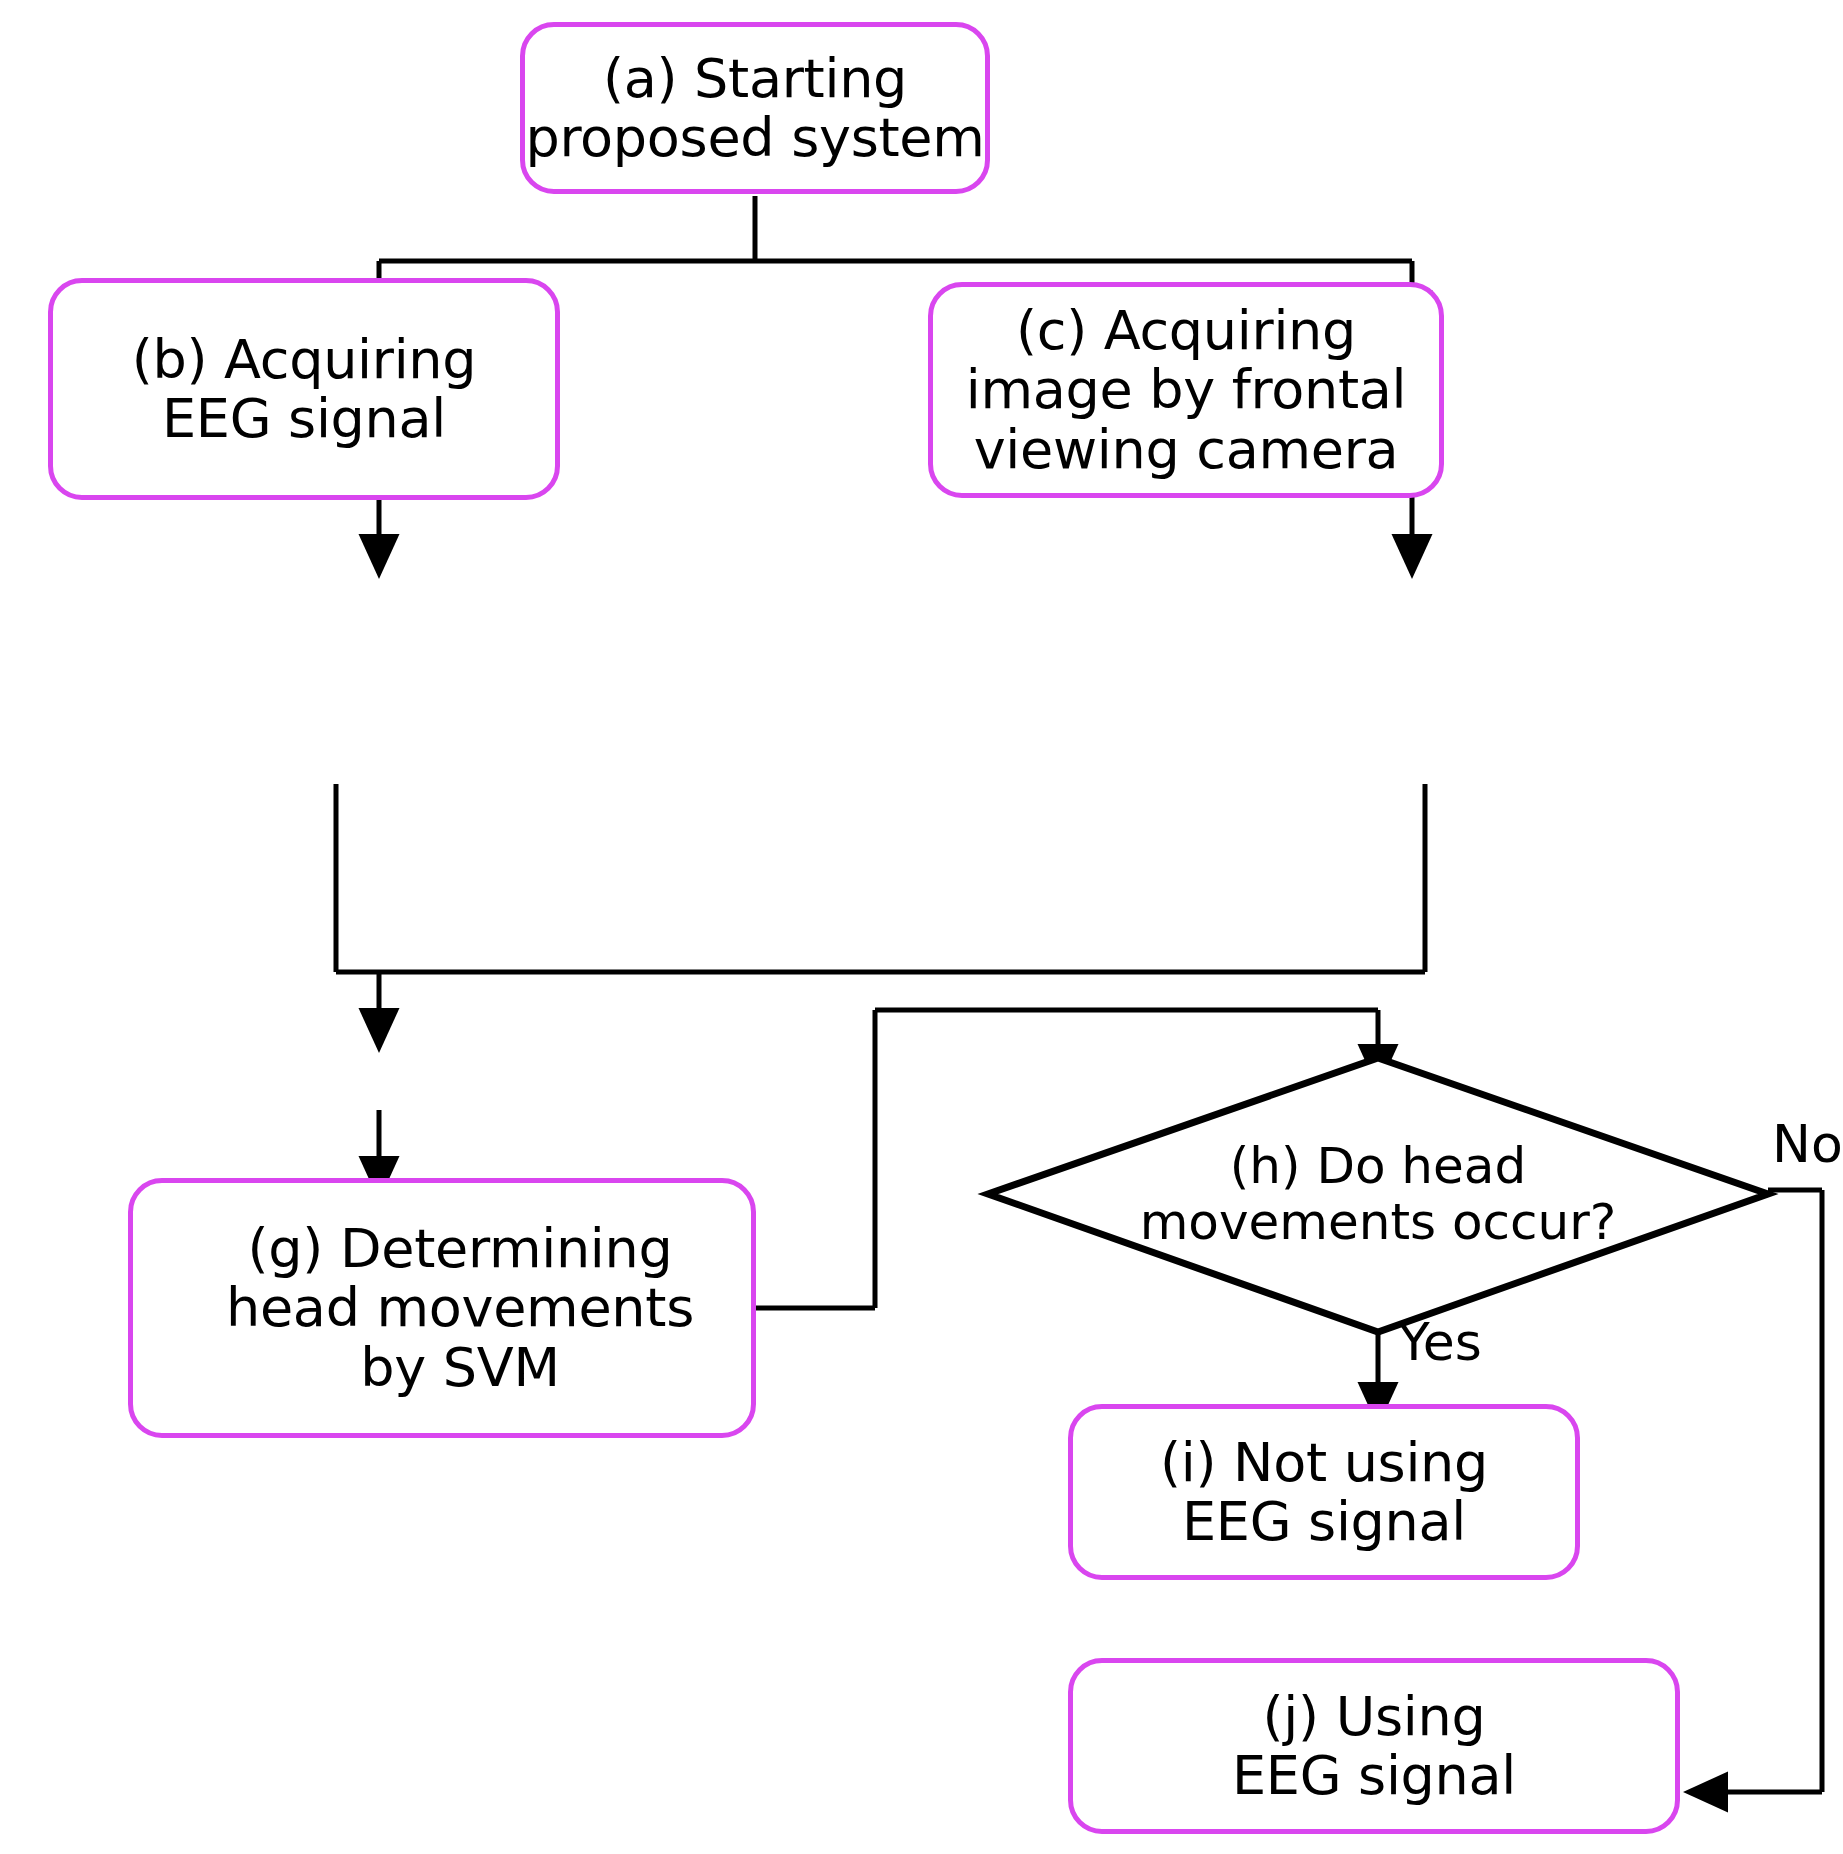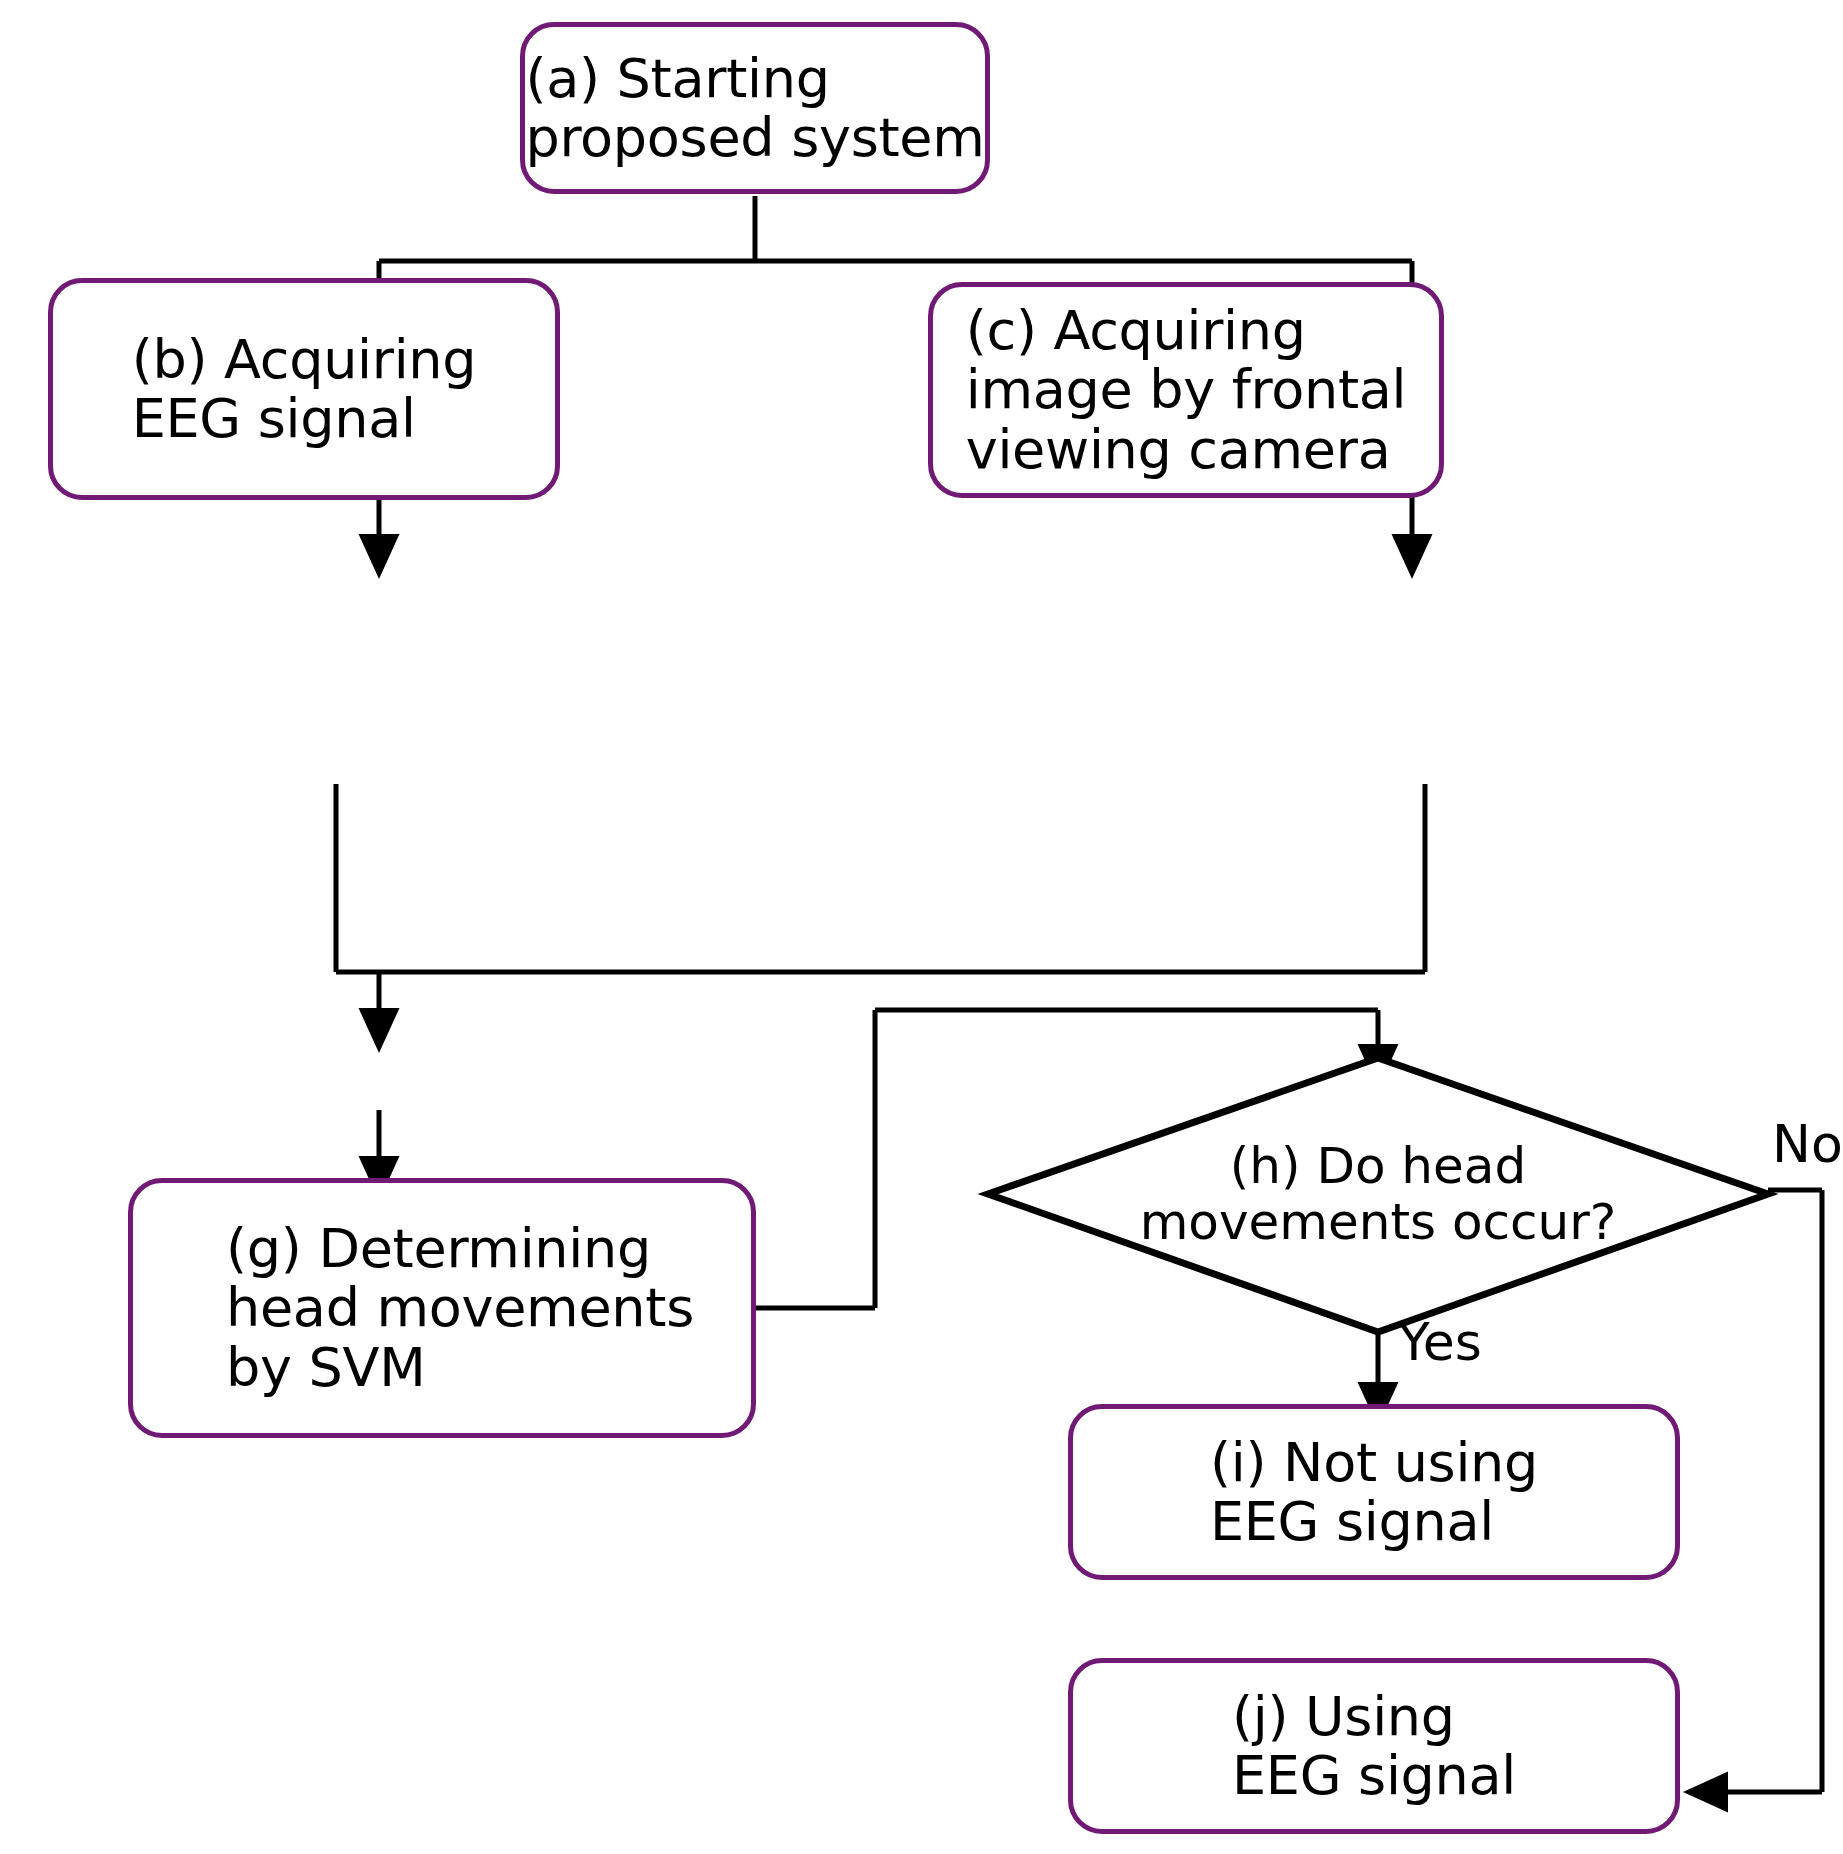--- a/index.html
+++ b/index.html
@@ -1,20 +1,20 @@
 <!DOCTYPE html>
 <html><head>
 <meta charset="utf-8">
 <style>
   html,body{margin:0;padding:0;background:#ffffff;}
   body{width:1843px;height:1854px;font-family:"DejaVu Sans","Liberation Sans",sans-serif;}
   #stage{position:relative;width:1843px;height:1854px;overflow:hidden;background:#fff;}
   #wires{position:absolute;left:0;top:0;width:1843px;height:1854px;}
   .node{position:absolute;box-sizing:border-box;display:flex;align-items:center;justify-content:center;
-        color:#000;background:#fff;border:5px solid #701a75;border-radius:34px;
+        text-align:center;color:#000;background:#fff;border:5px solid #d946ef;border-radius:34px;
         line-height:1.10;font-size:54px;letter-spacing:-0.3px;}
   .node span{display:block;white-space:pre-line;}
   .dlabel{position:absolute;display:flex;align-items:center;justify-content:center;text-align:center;
           font-size:50px;line-height:1.12;color:#000;white-space:pre-line;}
   .edgelabel{position:absolute;font-size:52px;color:#000;line-height:1;}
 </style>
 </head>
 <body>
 
 <div id="stage">
@@ -77,21 +77,21 @@
 viewing camera</span>
   </div>
 
 
 
   <div class="dlabel" style="left:988px;top:1110px;width:780px;height:168px;">
     <span>(h) Do head
 movements occur?</span>
   </div>
 
-  <div class="node" style="left:1068px;top:1404px;width:612px;height:176px;">
+  <div class="node" style="left:1068px;top:1404px;width:512px;height:176px;">
     <span>(i) Not using
 EEG signal</span>
   </div>
 
   <div class="node" style="left:1068px;top:1658px;width:612px;height:176px;">
     <span>(j) Using
 EEG signal</span>
   </div>
 
   <div class="edgelabel" style="left:1772px;top:1118px;">No</div>

